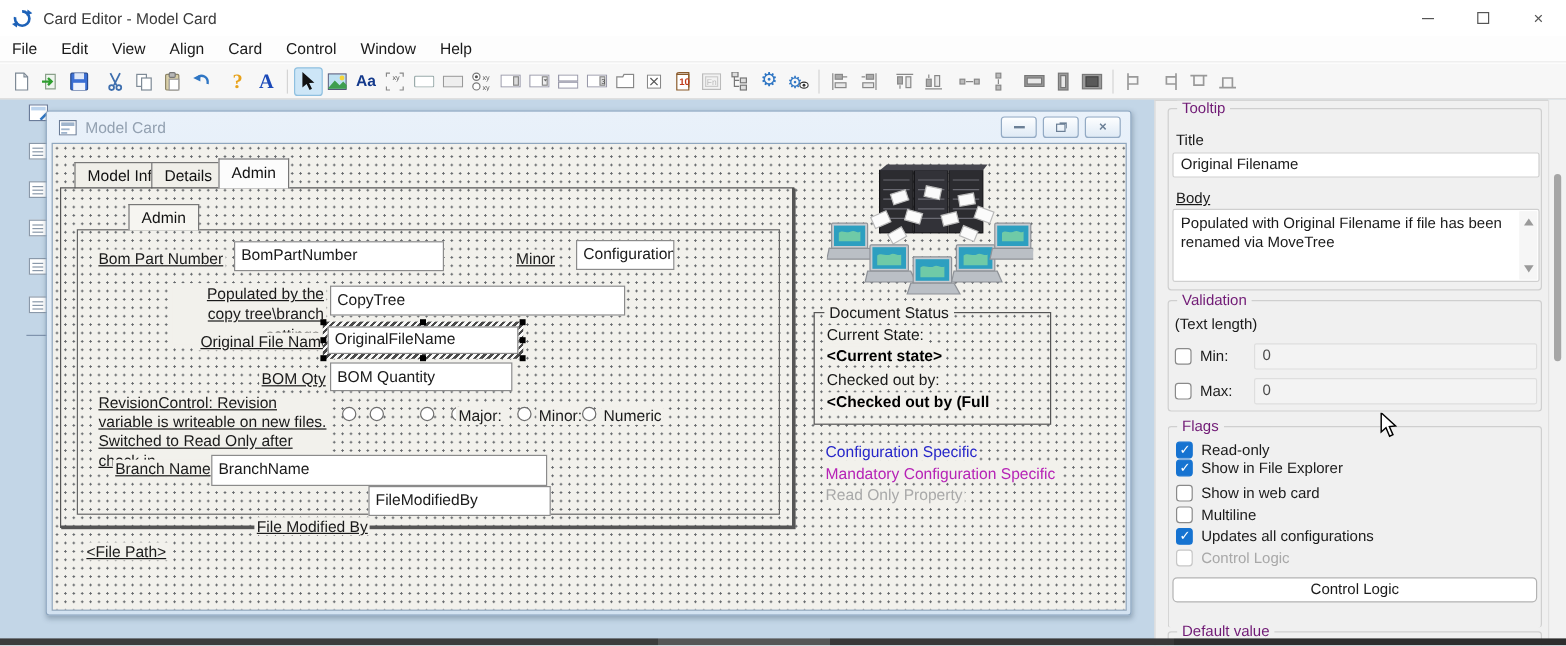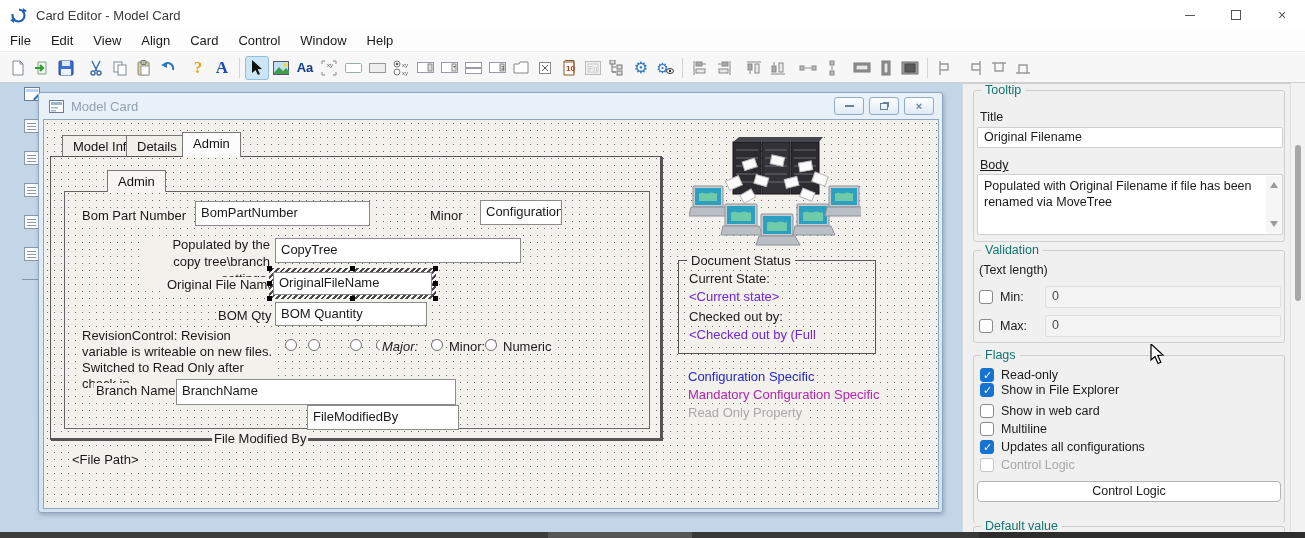--- a/index.html
+++ b/index.html
@@ -50,46 +50,46 @@
 
   
   #surface { position:absolute; left:4px; top:26px; width:896px; height:390px; background:#f2f1ec; background-image:radial-gradient(#63666a 0.8px, transparent 0.9px); background-size:7px 7px; border:1px solid #8ea6bf; overflow:hidden; }
 
   
   .tab { position:absolute; height:22px; padding:3px 10px 0; border:1px solid #777; border-bottom:none; background:#f0efe9; color:#111; }
   .tab.active { background:#fcfcfc; height:25px; z-index:3; }
   #outer-frame { position:absolute; left:6px; top:36px; width:612px; height:284px; border:1px solid #555; border-right-width:2px; border-bottom-width:2px; box-shadow:1px 1px 0 #555; }
   #inner-frame { position:absolute; left:20px; top:71px; width:586px; height:238px; border:1px solid #666; }
 
-  .lbl { position:absolute; background:#f2f1ec; padding:0 2px; white-space:nowrap; }
+  .lbl { position:absolute; background:#f2f1ec; padding:0 2px; white-space:nowrap;text-decoration:underline; }
   .lbl.multi { white-space:normal; }
   .edit { position:absolute; background:#fff; border:1px solid #8b8b8b; padding:3px 5px 0; overflow:hidden; white-space:nowrap; font-size:13px; }
 
   
   #sel-wrap { position:absolute; left:225px; top:148px; width:167px; height:31px; background:repeating-linear-gradient(135deg,#f8f8f8 0 2px,#4a4a4a 2px 4px); padding:4px; z-index:2; }
   #sel-wrap .edit-inner { width:100%; height:100%; background:#fff; border:1px solid #8b8b8b; padding:2px 5px 0; }
   .handle { position:absolute; width:5px; height:5px; background:#000; z-index:3; }
 
   .radio { position:absolute; width:12px; height:12px; border:1px solid #6e6e6e; border-radius:50%; background:#fff; }
   .radio-lbl { position:absolute; background:#f2f1ec; padding:0 2px; white-space:nowrap; }
 
   
   #doc-status { position:absolute; left:634px; top:140px; width:198px; height:94px; border:1px solid #555; }
   #doc-status .grp-label { position:absolute; left:8px; top:-8px; background:#f2f1ec; padding:0 4px; }
   .ds-line { position:absolute; left:8px; background:#f2f1ec; padding:0 2px; white-space:nowrap; }
-  .ds-blue { color:#6d28d9; font-weight:normal; }
+  .ds-blue { color:#000000; font-weight:bold; }
   .legend-line { position:absolute; left:642px; background:#f2f1ec; padding:0 2px; white-space:nowrap; }
   .legend-blue { color:#2626c9; }
   .legend-magenta { color:#b623b6; }
   .legend-gray { color:#a9a9a9; }
 
   
   #props { position:absolute; left:962px; top:0; width:328px; height:455px; background:#f0f0f0; border-left:1px solid #d8d8d8; border-top:1px solid #cfcfcf; overflow:hidden; font-size:12.5px; }
   .pgroup { position:absolute; border:1px solid #cfcfcf; border-radius:3px; }
-  .pgroup > .grp-label { position:absolute; left:7px; top:-8px; background:#f0f0f0; padding:0 4px; color:#0f766e; }
+  .pgroup > .grp-label { position:absolute; left:7px; top:-8px; background:#f0f0f0; padding:0 4px; color:#701a75; }
   .plabel { position:absolute; color:#1a1a1a; }
   .pinput { position:absolute; background:#fff; border:1px solid #cfcfcf; border-radius:2px; padding:2px 6px 0; font-size:12.5px; overflow:hidden; white-space:nowrap; }
   .pinput.disabled { background:#f3f3f3; border-color:#dedede; color:#4a4a4a; }
   #body-area { position:absolute; background:#fff; border:1px solid #cfcfcf; border-radius:2px; padding:3px 20px 0 6px; line-height:16px; }
   #body-scroll { position:absolute; right:1px; top:1px; width:15px; height:57px; background:#f6f6f6; }
   .sarrow { position:absolute; left:4px; width:0; height:0; border-left:4px solid transparent; border-right:4px solid transparent; }
   .sarrow.up { top:6px; border-bottom:6px solid #9a9a9a; }
   .sarrow.down { bottom:6px; border-top:6px solid #9a9a9a; }
 
   .cbrow { position:absolute; display:flex; align-items:center; gap:7px; height:15px; }
@@ -464,21 +464,21 @@
 
         <span class="lbl" style="left:172px; top:188px;">BOM Qty</span>
         <div class="edit" style="left:231px; top:182px; width:152px; height:24px;">BOM Quantity</div>
 
         <span class="lbl multi" style="left:36px; top:208px; width:196px; line-height:16px;">RevisionControl: Revision variable is writeable on new files. Switched to Read Only after check in</span>
 
         <span class="radio" style="left:241px; top:219px;"></span>
         <span class="radio" style="left:264px; top:219px;"></span>
         <span class="radio" style="left:306px; top:219px;"></span>
         <span class="radio" style="left:332px; top:219px;"></span>
-        <span class="radio-lbl" style="left:336px; top:219px;font-style:italic;">Major:</span>
+        <span class="radio-lbl" style="left:336px; top:219px;">Major:</span>
         <span class="radio" style="left:387px; top:219px;"></span>
         <span class="radio-lbl" style="left:403px; top:219px;">Minor:</span>
         <span class="radio" style="left:441px; top:219px;"></span>
         <span class="radio-lbl" style="left:457px; top:219px;">Numeric</span>
 
         <span class="lbl" style="left:50px; top:263px;">Branch Name</span>
         <div class="edit" style="left:132px; top:259px; width:280px; height:26px;">BranchName</div>
 
         <span class="lbl" style="left:168px; top:291px;margin-top:20px;">File Modified By</span>
         <div class="edit" style="left:263px; top:285px; width:152px; height:25px;">FileModifiedBy</div>

